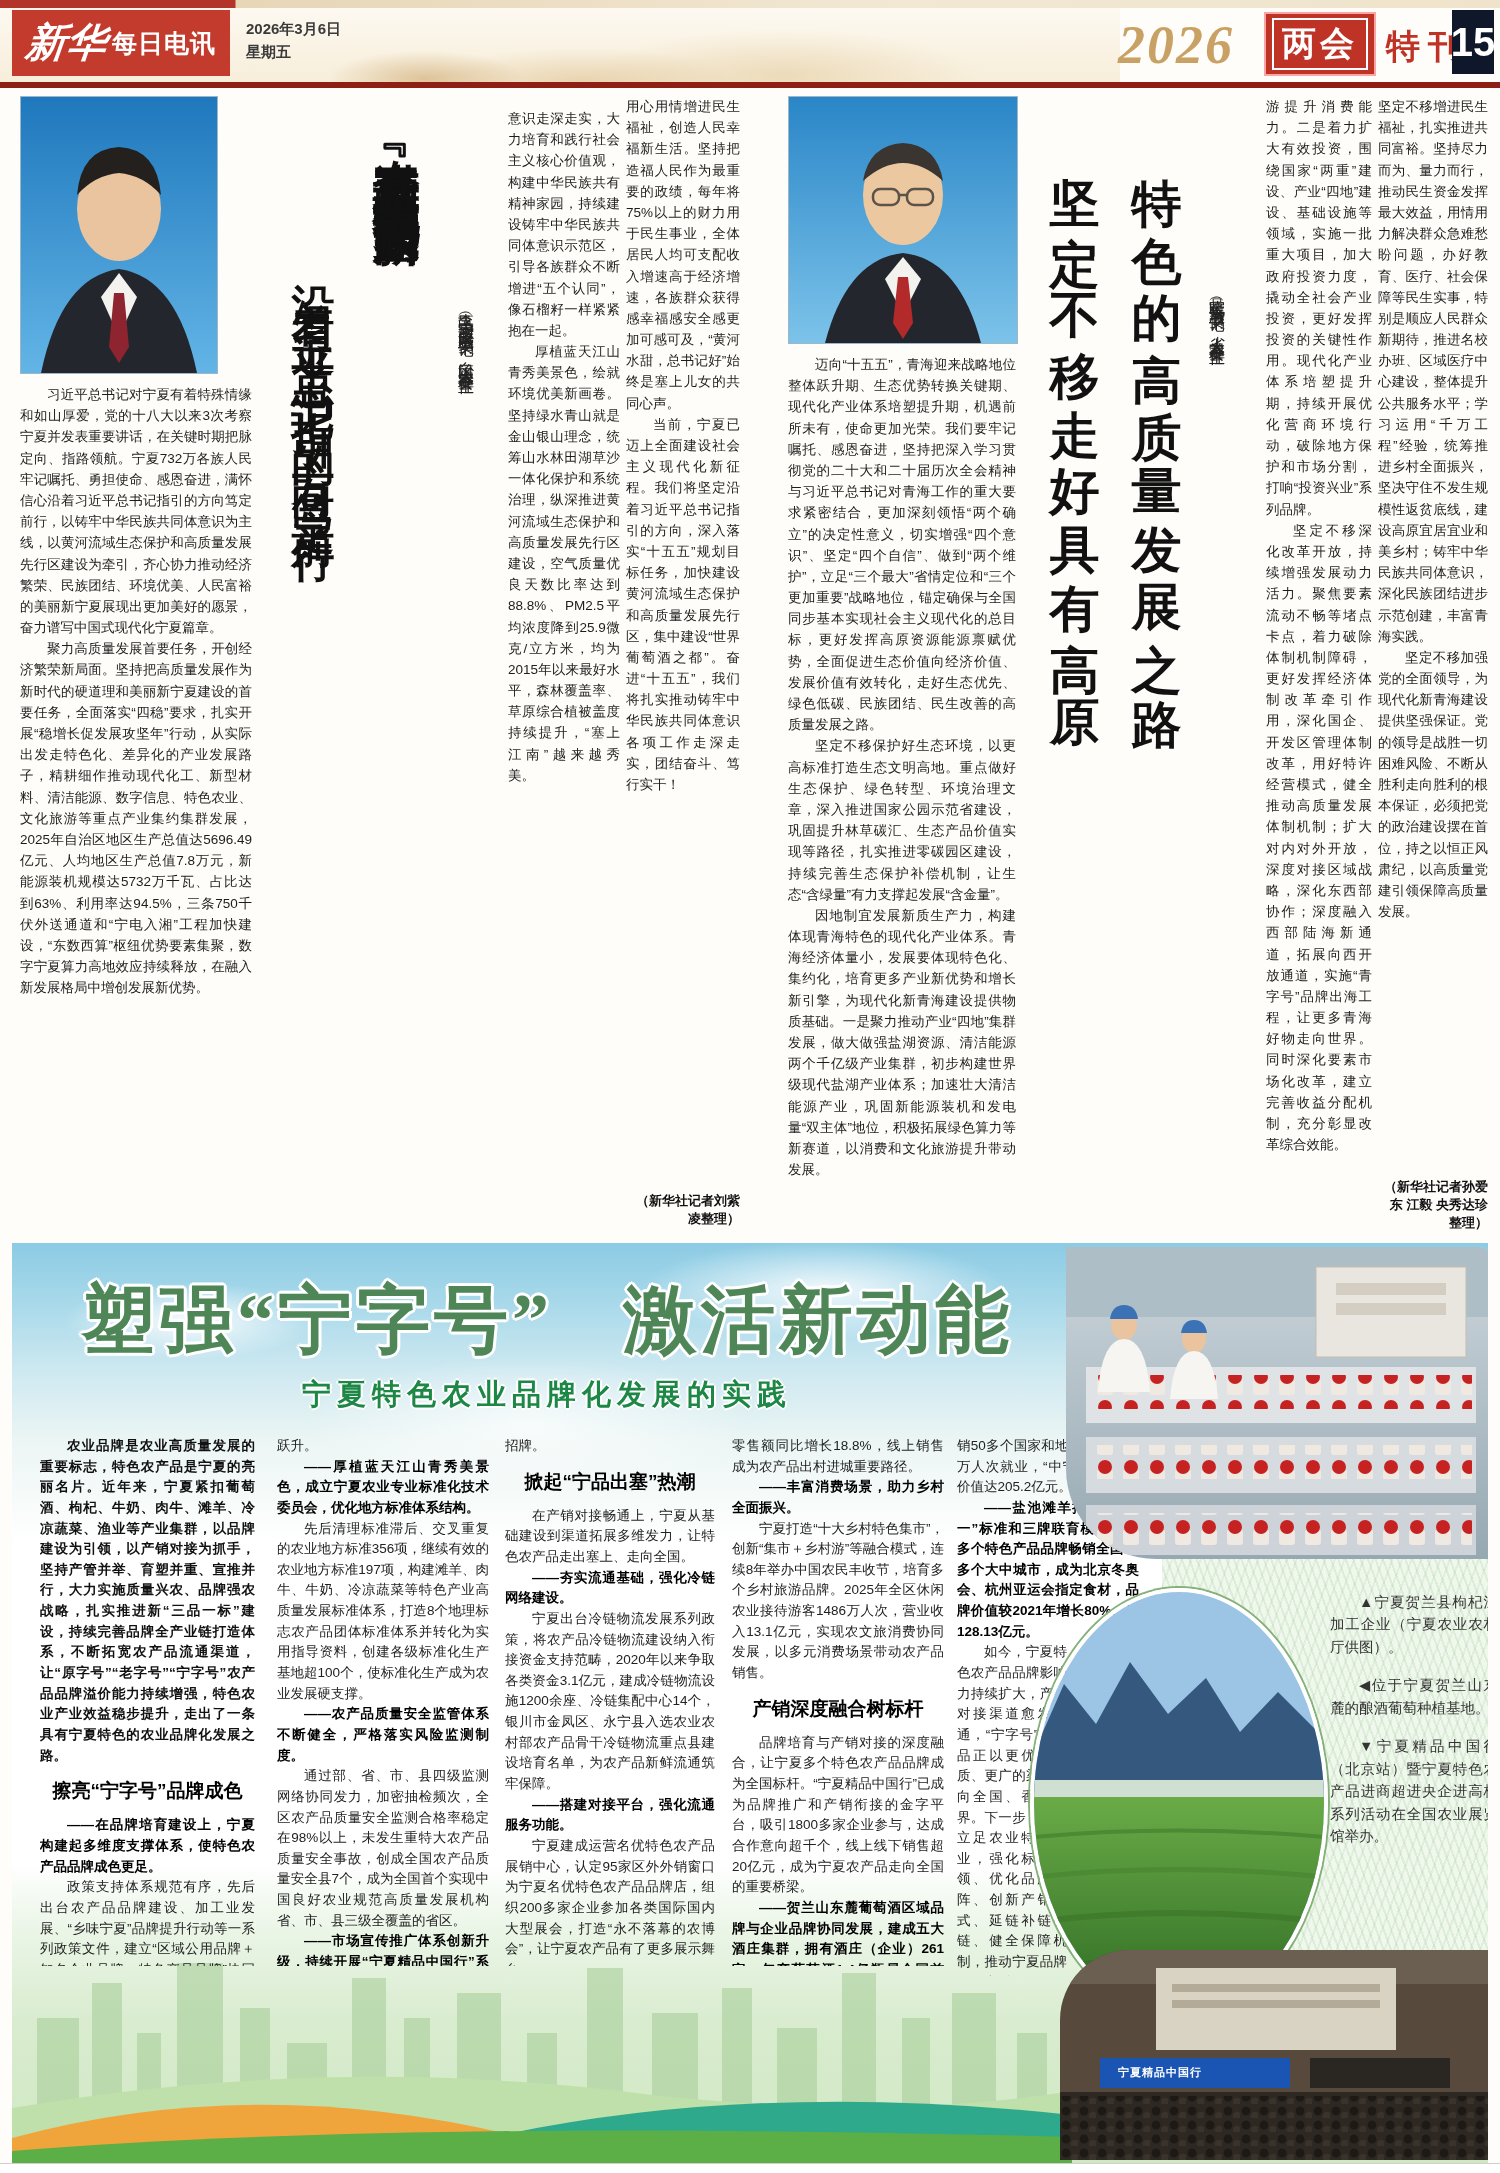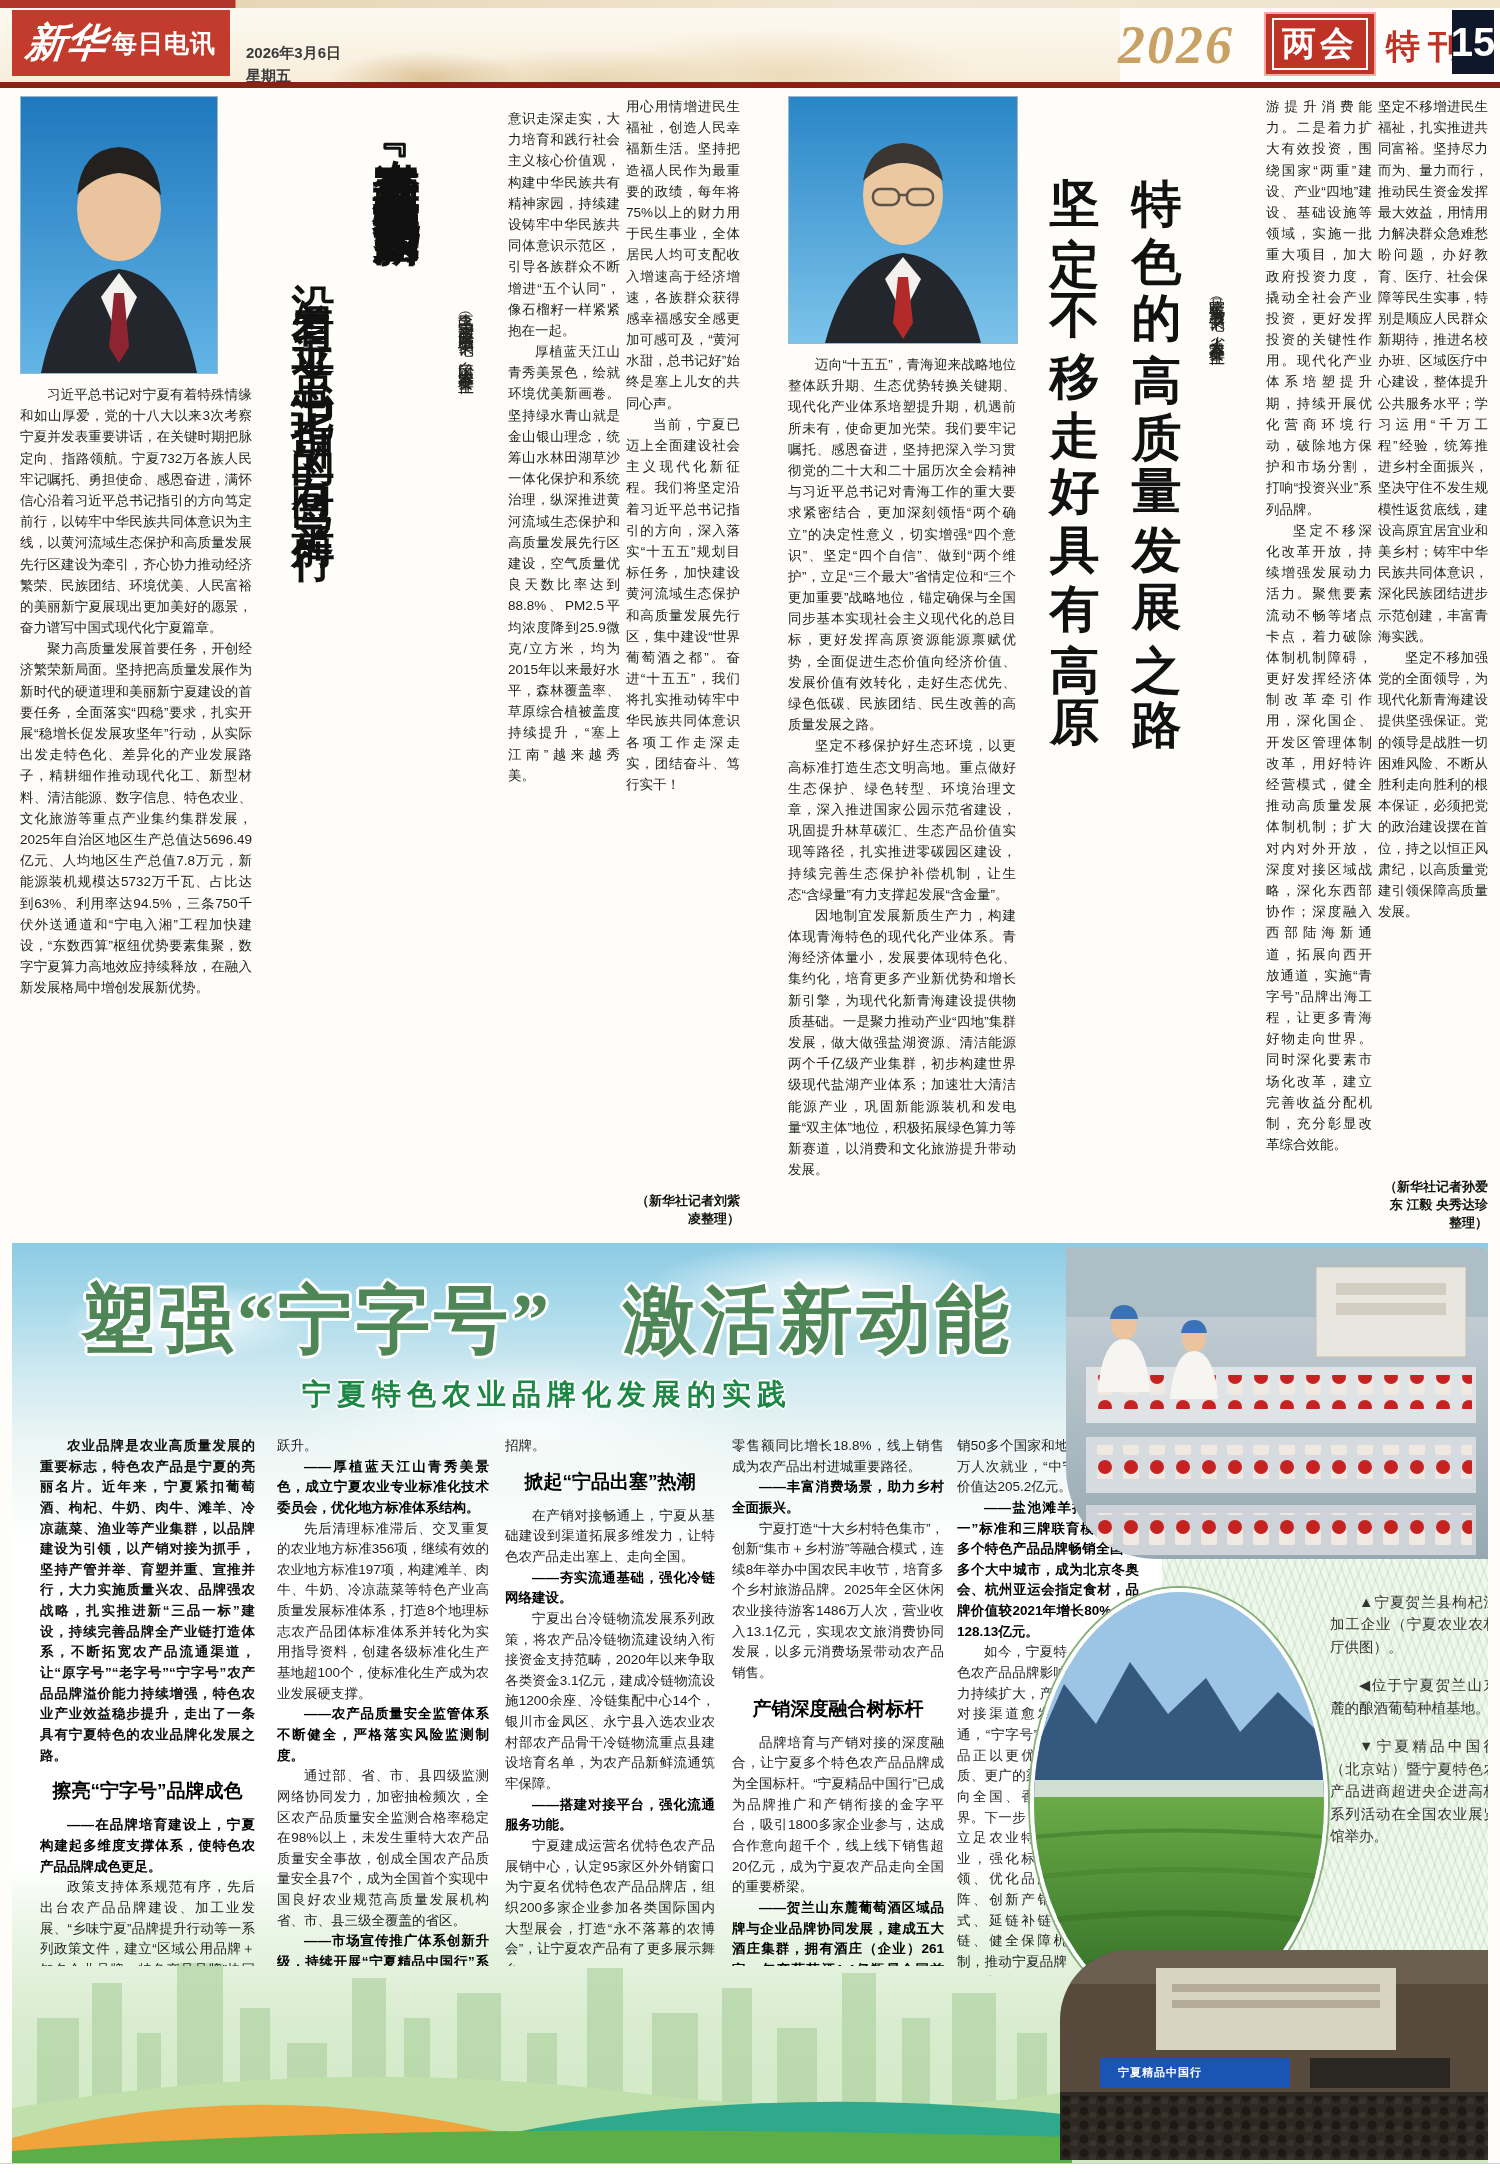--- a/index.html
+++ b/index.html
@@ -14,21 +14,21 @@
     background:
       radial-gradient(140px 40px at 38% 95%, rgba(201,160,100,.55), rgba(201,160,100,0) 70%),
       radial-gradient(220px 50px at 52% 100%, rgba(214,178,120,.45), rgba(214,178,120,0) 70%),
       radial-gradient(260px 60px at 70% 90%, rgba(226,199,152,.5), rgba(226,199,152,0) 75%),
       linear-gradient(180deg,#fdf9f1 0%,#f7eeda 100%);}
   .logo-box{position:absolute;left:12px;top:10px;width:218px;height:66px;background:#c23b2c;
     display:flex;align-items:center;justify-content:center;gap:6px;}
   .logo-script{color:#fff;font-family:"Liberation Serif","DejaVu Serif",serif;font-size:40px;font-weight:bold;
     font-style:italic;transform:skewX(-6deg);line-height:1;}
   .logo-text{color:#fff;font-size:25px;font-weight:bold;letter-spacing:1px;}
-  .date-block{position:absolute;left:246px;top:18px;font-size:15px;font-weight:bold;color:#3a3a3a;line-height:1.5;margin-top:24px;}
+  .date-block{position:absolute;left:246px;top:18px;font-size:15px;font-weight:bold;color:#3a3a3a;line-height:1.5;}
   .hdr-year{position:absolute;left:1118px;top:14px;font-size:54px;font-weight:900;color:#c9a164;
     font-family:"Liberation Serif","DejaVu Serif",serif;font-style:italic;letter-spacing:2px;}
   .hdr-seal{position:absolute;left:1264px;top:12px;width:108px;height:60px;background:#bf3327;
     border:2px solid #fca5a5;display:flex;align-items:center;justify-content:center;}
   .hdr-seal span{border:2px solid #fff;padding:1px 8px;color:#fff;font-size:34px;font-weight:900;
     letter-spacing:4px;font-family:"Liberation Serif","DejaVu Serif",serif;}
   .hdr-edition{position:absolute;left:1386px;top:24px;font-size:34px;font-weight:900;color:#bf3327;letter-spacing:8px;}
   .hdr-pageno{position:absolute;left:1452px;top:10px;width:42px;height:64px;background:#0f172a;color:#fff;
     font-size:40px;font-weight:900;display:flex;align-items:center;justify-content:center;}
   .red-rule{position:absolute;left:0;top:82px;width:100%;height:6px;background:#8e1f15;}

